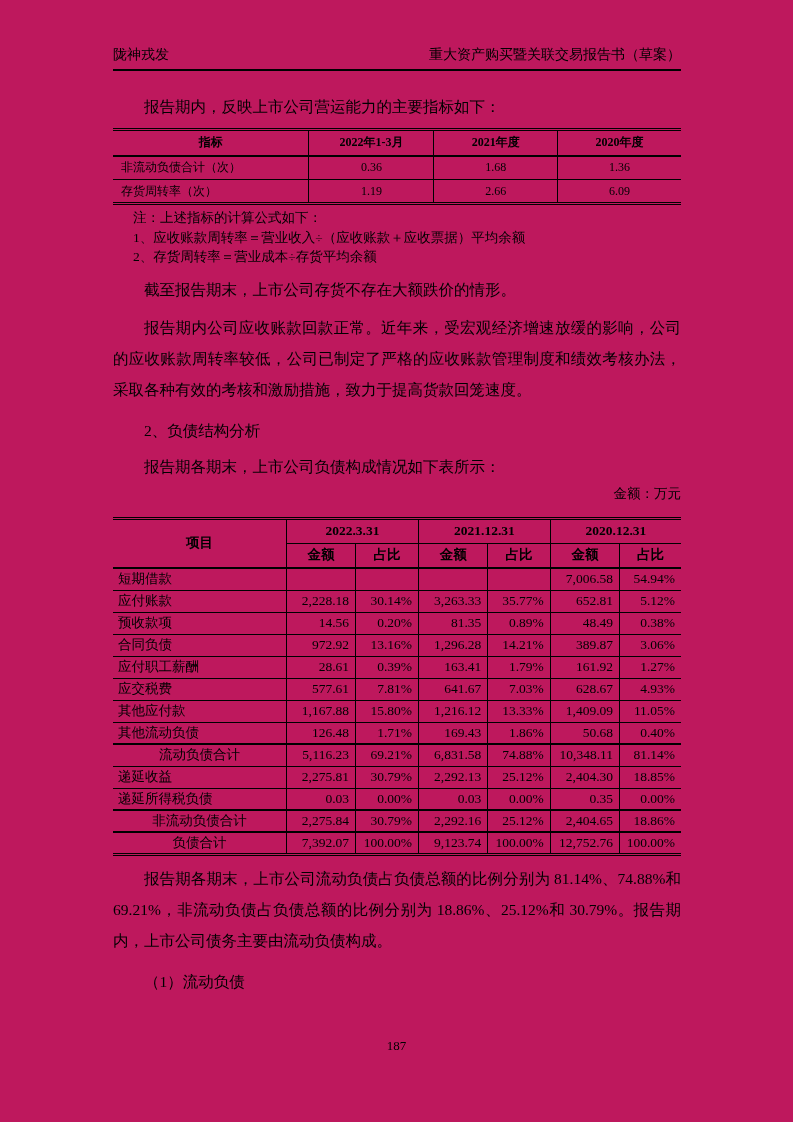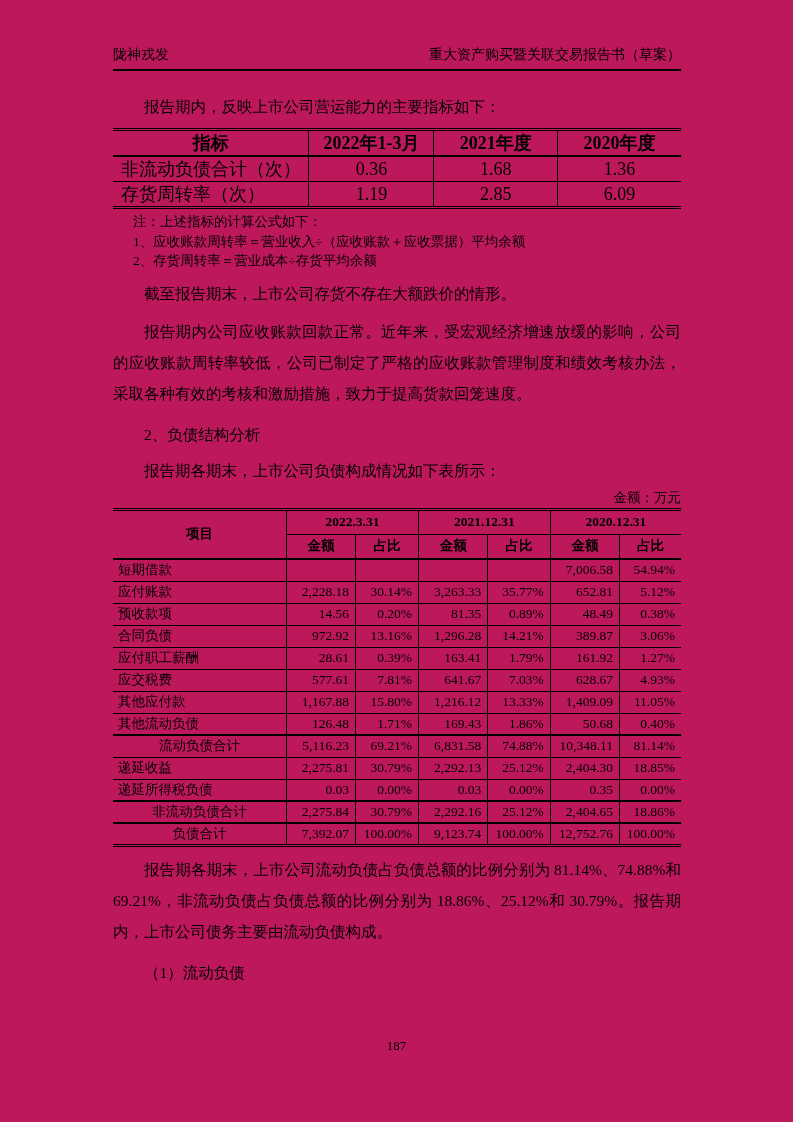--- a/index.html
+++ b/index.html
@@ -30,27 +30,27 @@
   .notes{ margin-top:3px; margin-left:20px; font-size:13.5px; line-height:19.5px; }
   .unit-label{ margin-top:3px; font-size:13.5px; text-align:right; }
 
   
   .tbl{ width:100%; border-collapse:collapse; table-layout:fixed;
         border-top:3px double #000; border-bottom:3px double #000; }
   .tbl th,.tbl td{ border:1px solid #000; overflow:hidden; white-space:nowrap; }
   .tbl th:first-child,.tbl td:first-child{ border-left:none; }
   .tbl th:last-child,.tbl td:last-child{ border-right:none; }
 
-  .tbl-turnover{ margin-top:6px; font-size:18px; }
+  .tbl-turnover{ margin-top:6px; font-size:12px; }
   .tbl-turnover th{ height:26px; font-weight:700; text-align:center; border-bottom:2px solid #000; }
   .tbl-turnover td{ height:24px; }
   .tbl-turnover td.lbl{ text-align:left; padding-left:8px; }
   .tbl-turnover td.val{ text-align:center; }
 
-  .tbl-liab{ margin-top:1px; font-size:13.5px; }
+  .tbl-liab{ margin-top:14px; font-size:13.5px; }
   .tbl-liab thead th{ height:25px; font-weight:700; text-align:center; }
   .tbl-liab thead tr:nth-child(2) th{ border-bottom:2px solid #000; }
   .tbl-liab th.item-h{ border-bottom:2px solid #000; }
   .tbl-liab td{ height:22px; }
   .tbl-liab td.lbl{ text-align:left; padding-left:5px; }
   .tbl-liab td.num{ text-align:right; padding-right:6px; }
   .tbl-liab tr.row-total td{ border-top:2px solid #000; font-weight:400; }
   .tbl-liab tr.row-total td.lbl{ text-align:center; padding-left:0; }
 
   .doc-footer{ position:absolute; left:0; top:1038px; width:100%; text-align:center; font-size:13px; }
@@ -87,21 +87,21 @@
       <tbody id="turnover-body">
           <tr>
             <td class="lbl">非流动负债合计（次）</td>
             <td class="val">0.36</td>
             <td class="val">1.68</td>
             <td class="val">1.36</td>
           </tr>
           <tr>
             <td class="lbl">存货周转率（次）</td>
             <td class="val">1.19</td>
-            <td class="val">2.85</td>
+            <td class="val">2.66</td>
             <td class="val">6.09</td>
           </tr>
         </tbody>
     </table>
 
     <div class="notes">
       <p>注：上述指标的计算公式如下：</p>
       <p>1、应收账款周转率＝营业收入÷（应收账款＋应收票据）平均余额</p>
       <p>2、存货周转率＝营业成本÷存货平均余额</p>
     </div>

